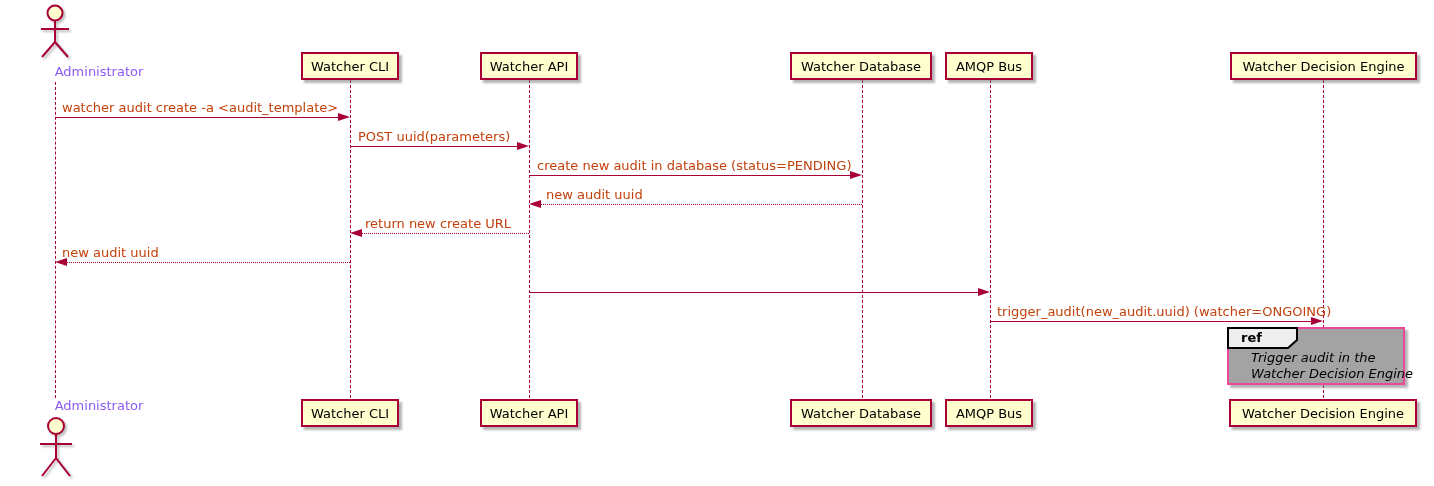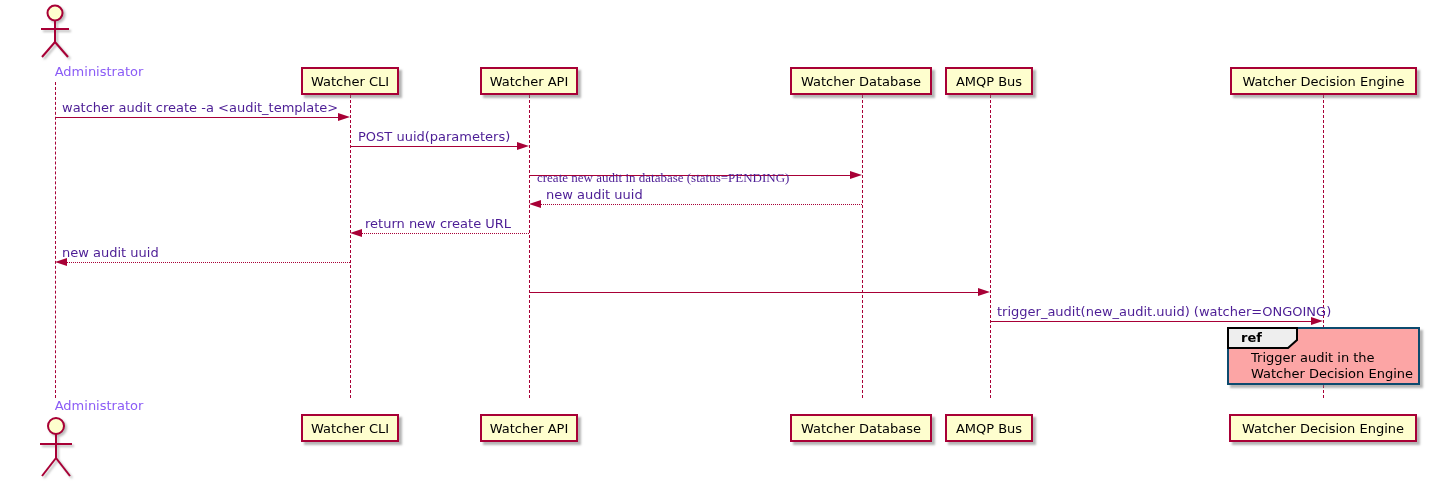--- a/index.html
+++ b/index.html
@@ -8,41 +8,41 @@
     font-family:"DejaVu Sans","Liberation Sans",sans-serif; overflow:hidden;
   }
   
   .lifeline { position:absolute; width:0; border-left:1px dashed #A80036; z-index:1; }
   
   .pbox {
     position:absolute; height:28px; box-sizing:border-box;
     background:#FEFECE; border:2px solid #A80036;
     display:flex; align-items:center; justify-content:center;
     font-size:13px; color:#000; white-space:nowrap;
-    box-shadow:3px 3px 2px rgba(120,120,120,0.55); z-index:4;margin-top:15px;
+    box-shadow:3px 3px 2px rgba(120,120,120,0.55); z-index:4;
   }
   
   .actor-svg { position:absolute; z-index:4; filter:drop-shadow(2px 2px 1px rgba(120,120,120,0.5)); }
   .actor-label { position:absolute; width:100px; text-align:center; font-size:13px; color:#8b5cf6; z-index:4;margin-left:44px; }
   
   .msg-line { position:absolute; height:0; border-top:1px solid #A80036; z-index:2; }
   .msg-line.dotted { border-top:1px dotted #A80036; }
-  .msg-label { position:absolute; font-size:13px; color:#4c1d95; white-space:nowrap; z-index:3; }
+  .msg-label { position:absolute; font-size:13px; color:#c2410c; white-space:nowrap; z-index:3; }
   .arrow { position:absolute; width:0; height:0; z-index:3; }
   .arrow.right { border-top:4.5px solid transparent; border-bottom:4.5px solid transparent; border-left:12px solid #A80036; }
   .arrow.left  { border-top:4.5px solid transparent; border-bottom:4.5px solid transparent; border-right:12px solid #A80036; }
   
   .ref-box {
-    position:absolute; left:1227px; top:327px; width:193px; height:58px; box-sizing:border-box;
-    background:#fca5a5; border:2px solid #0c4a6e;
+    position:absolute; left:1227px; top:327px; width:178px; height:58px; box-sizing:border-box;
+    background:#a3a3a3; border:2px solid #ec4899;
     box-shadow:3px 3px 2px rgba(120,120,120,0.55); z-index:5;
   }
   .ref-tab-svg { position:absolute; left:-2px; top:-2px; }
   .ref-keyword { position:absolute; left:12px; top:1px; font-size:13px; font-weight:bold; color:#000; }
-  .ref-line { position:absolute; left:22px; font-size:13px; color:#000; white-space:nowrap; }
+  .ref-line { position:absolute; left:22px; font-size:13px; color:#000; white-space:nowrap;font-style:italic; }
 </style>
 </head>
 <body>
 
 <div class="stage">
 
   <div class="lifeline" style="left:55px; top:82px; height:316px;"></div>
   <div class="lifeline" style="left:350px; top:80px; height:318px;"></div>
   <div class="lifeline" style="left:529px; top:80px; height:318px;"></div>
   <div class="lifeline" style="left:862px; top:80px; height:318px;"></div>
@@ -75,21 +75,21 @@
     </div>
 
   <div class="msg-label" style="left:62px; top:100px;">watcher audit create -a &lt;audit_template&gt;</div>
   <div class="msg-line" style="left:55px; top:117px; width:284px;"></div>
   <div class="arrow right" style="left:338px; top:112.5px;"></div>
 
   <div class="msg-label" style="left:358px; top:129px;">POST uuid(parameters)</div>
   <div class="msg-line" style="left:350px; top:146px; width:168px;"></div>
   <div class="arrow right" style="left:517px; top:141.5px;"></div>
 
-  <div class="msg-label" style="left:537px; top:170px;font-family:Liberation Serif, serif;">create new audit in database (status=PENDING)</div>
+  <div class="msg-label" style="left:537px; top:158px;">create new audit in database (status=PENDING)</div>
   <div class="msg-line" style="left:529px; top:175px; width:322px;"></div>
   <div class="arrow right" style="left:850px; top:170.5px;"></div>
 
   <div class="msg-label" style="left:546px; top:187px;">new audit uuid</div>
   <div class="msg-line dotted" style="left:541px; top:204px; width:321px;"></div>
   <div class="arrow left" style="left:529px; top:199.5px;"></div>
 
   <div class="msg-label" style="left:365px; top:216px;">return new create URL</div>
   <div class="msg-line dotted" style="left:362px; top:233px; width:167px;"></div>
   <div class="arrow left" style="left:350px; top:228.5px;"></div>

